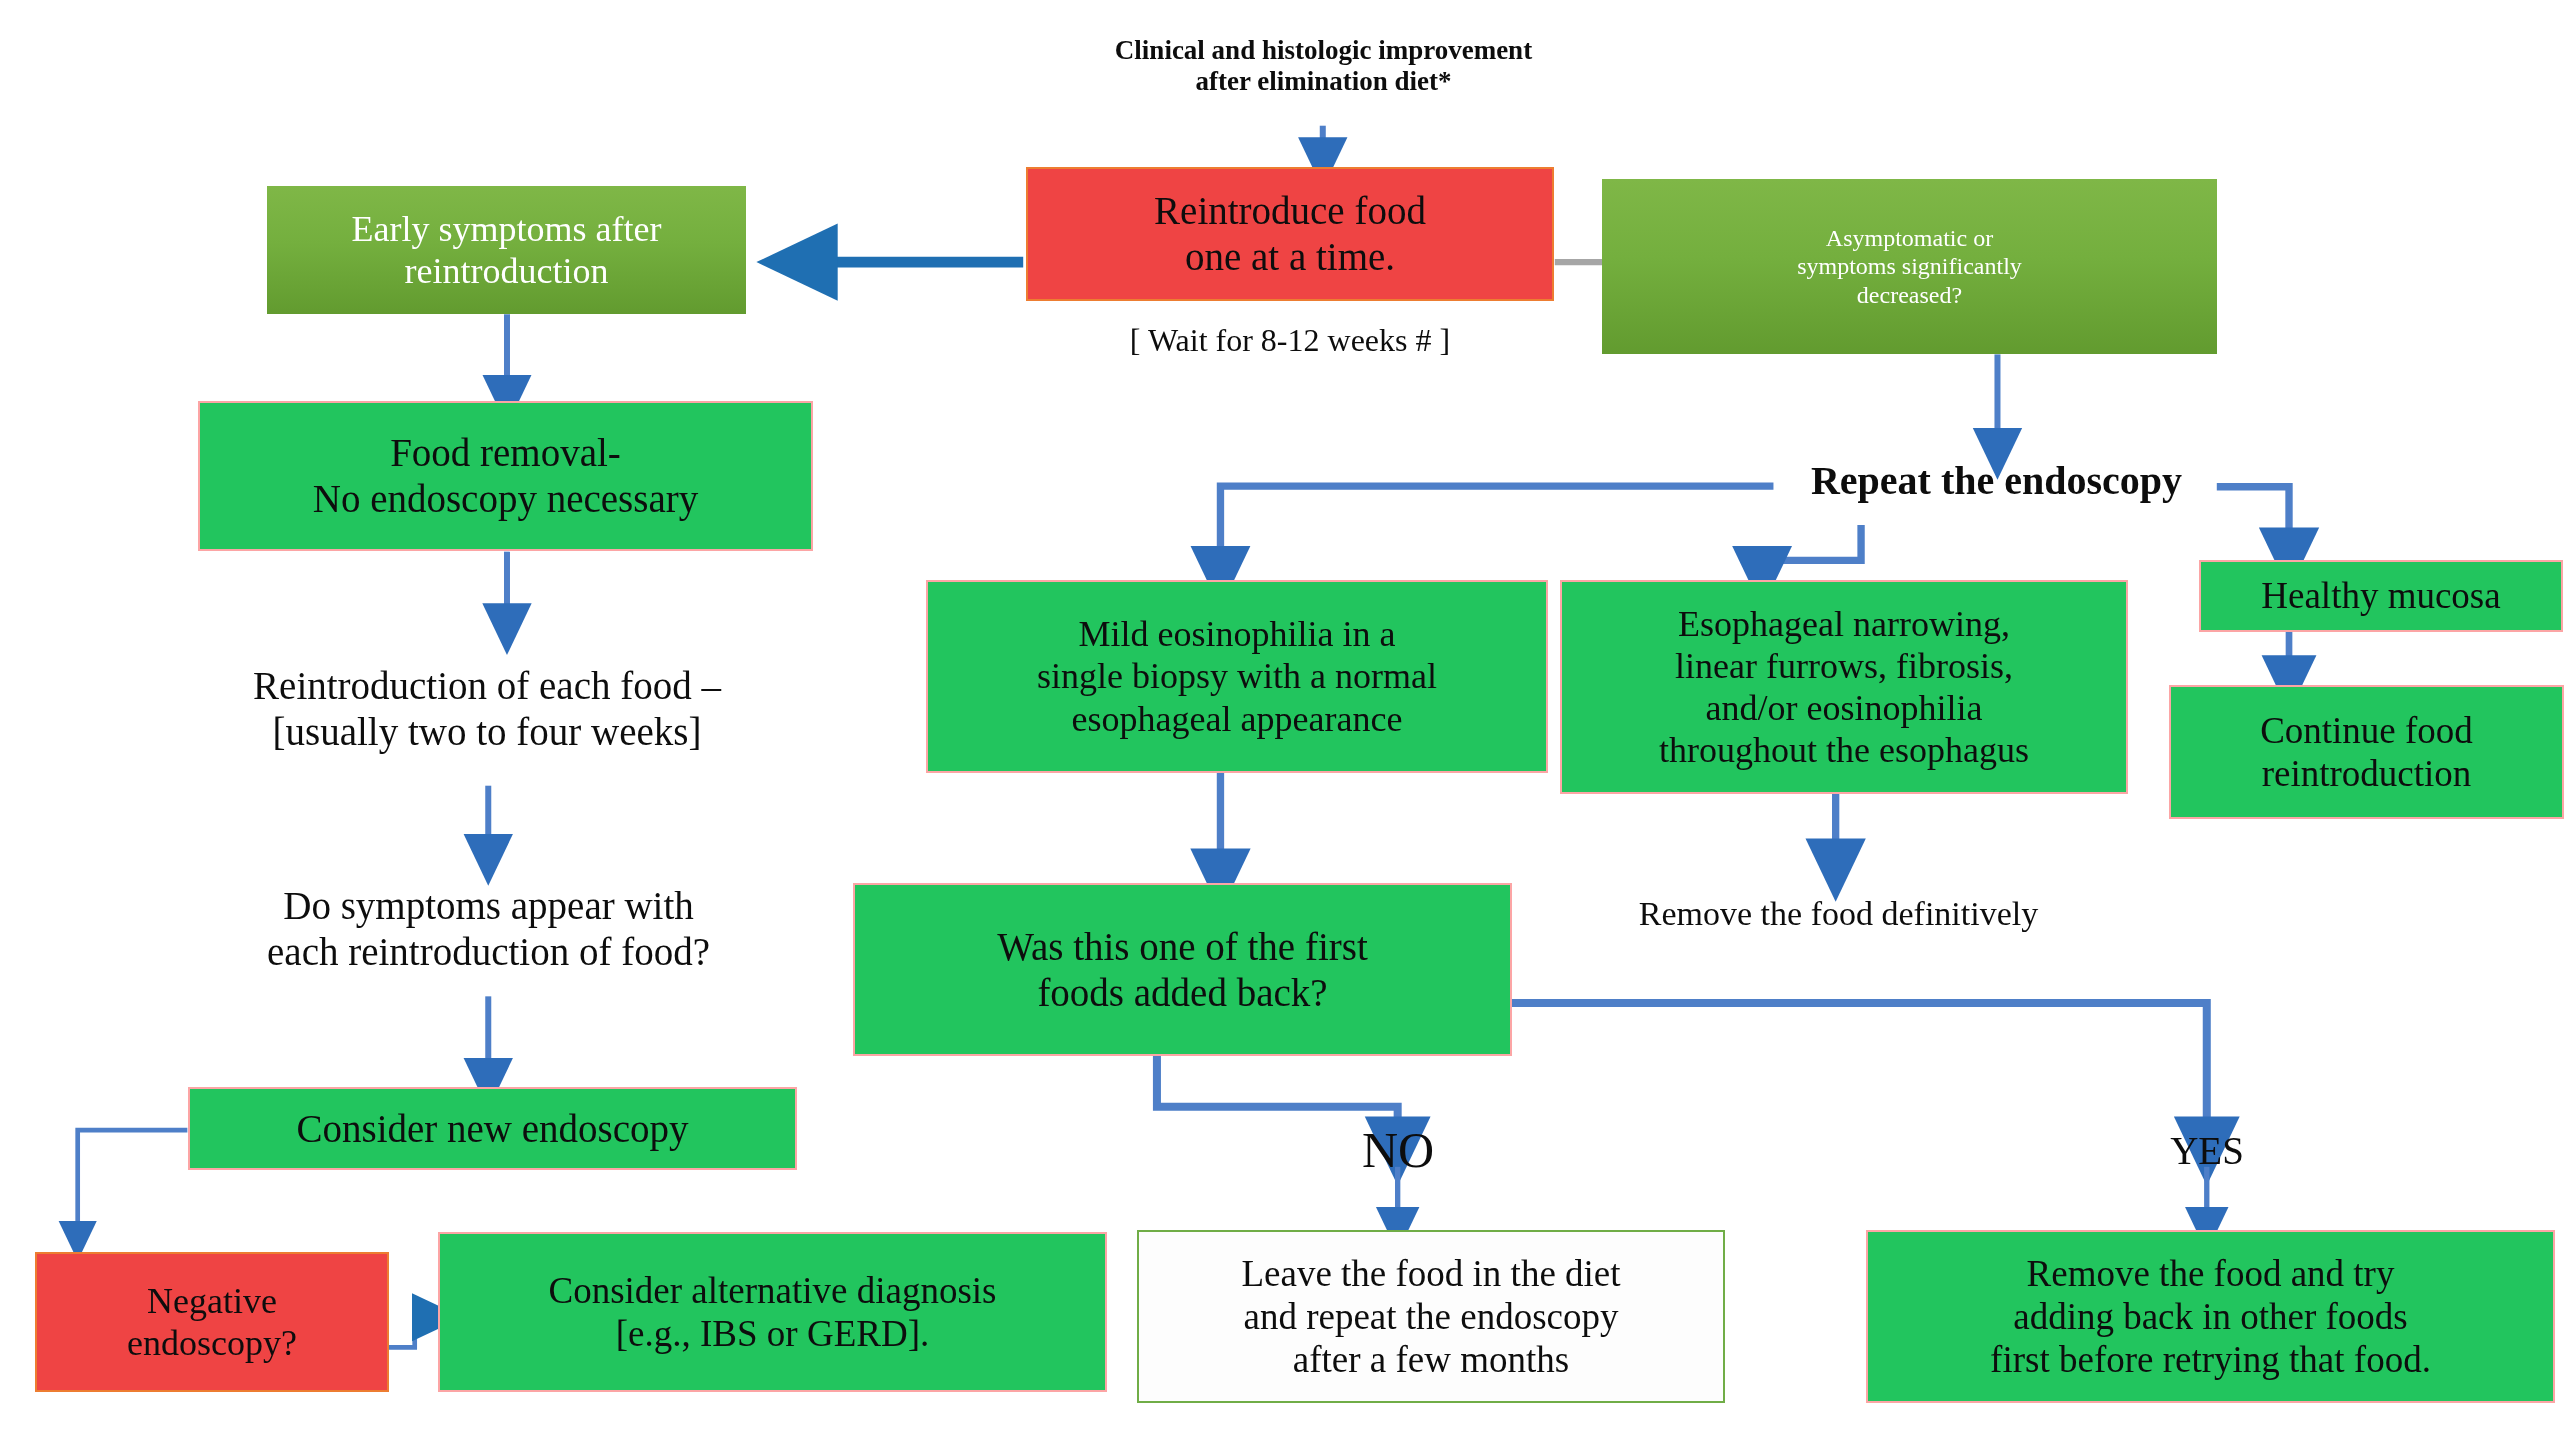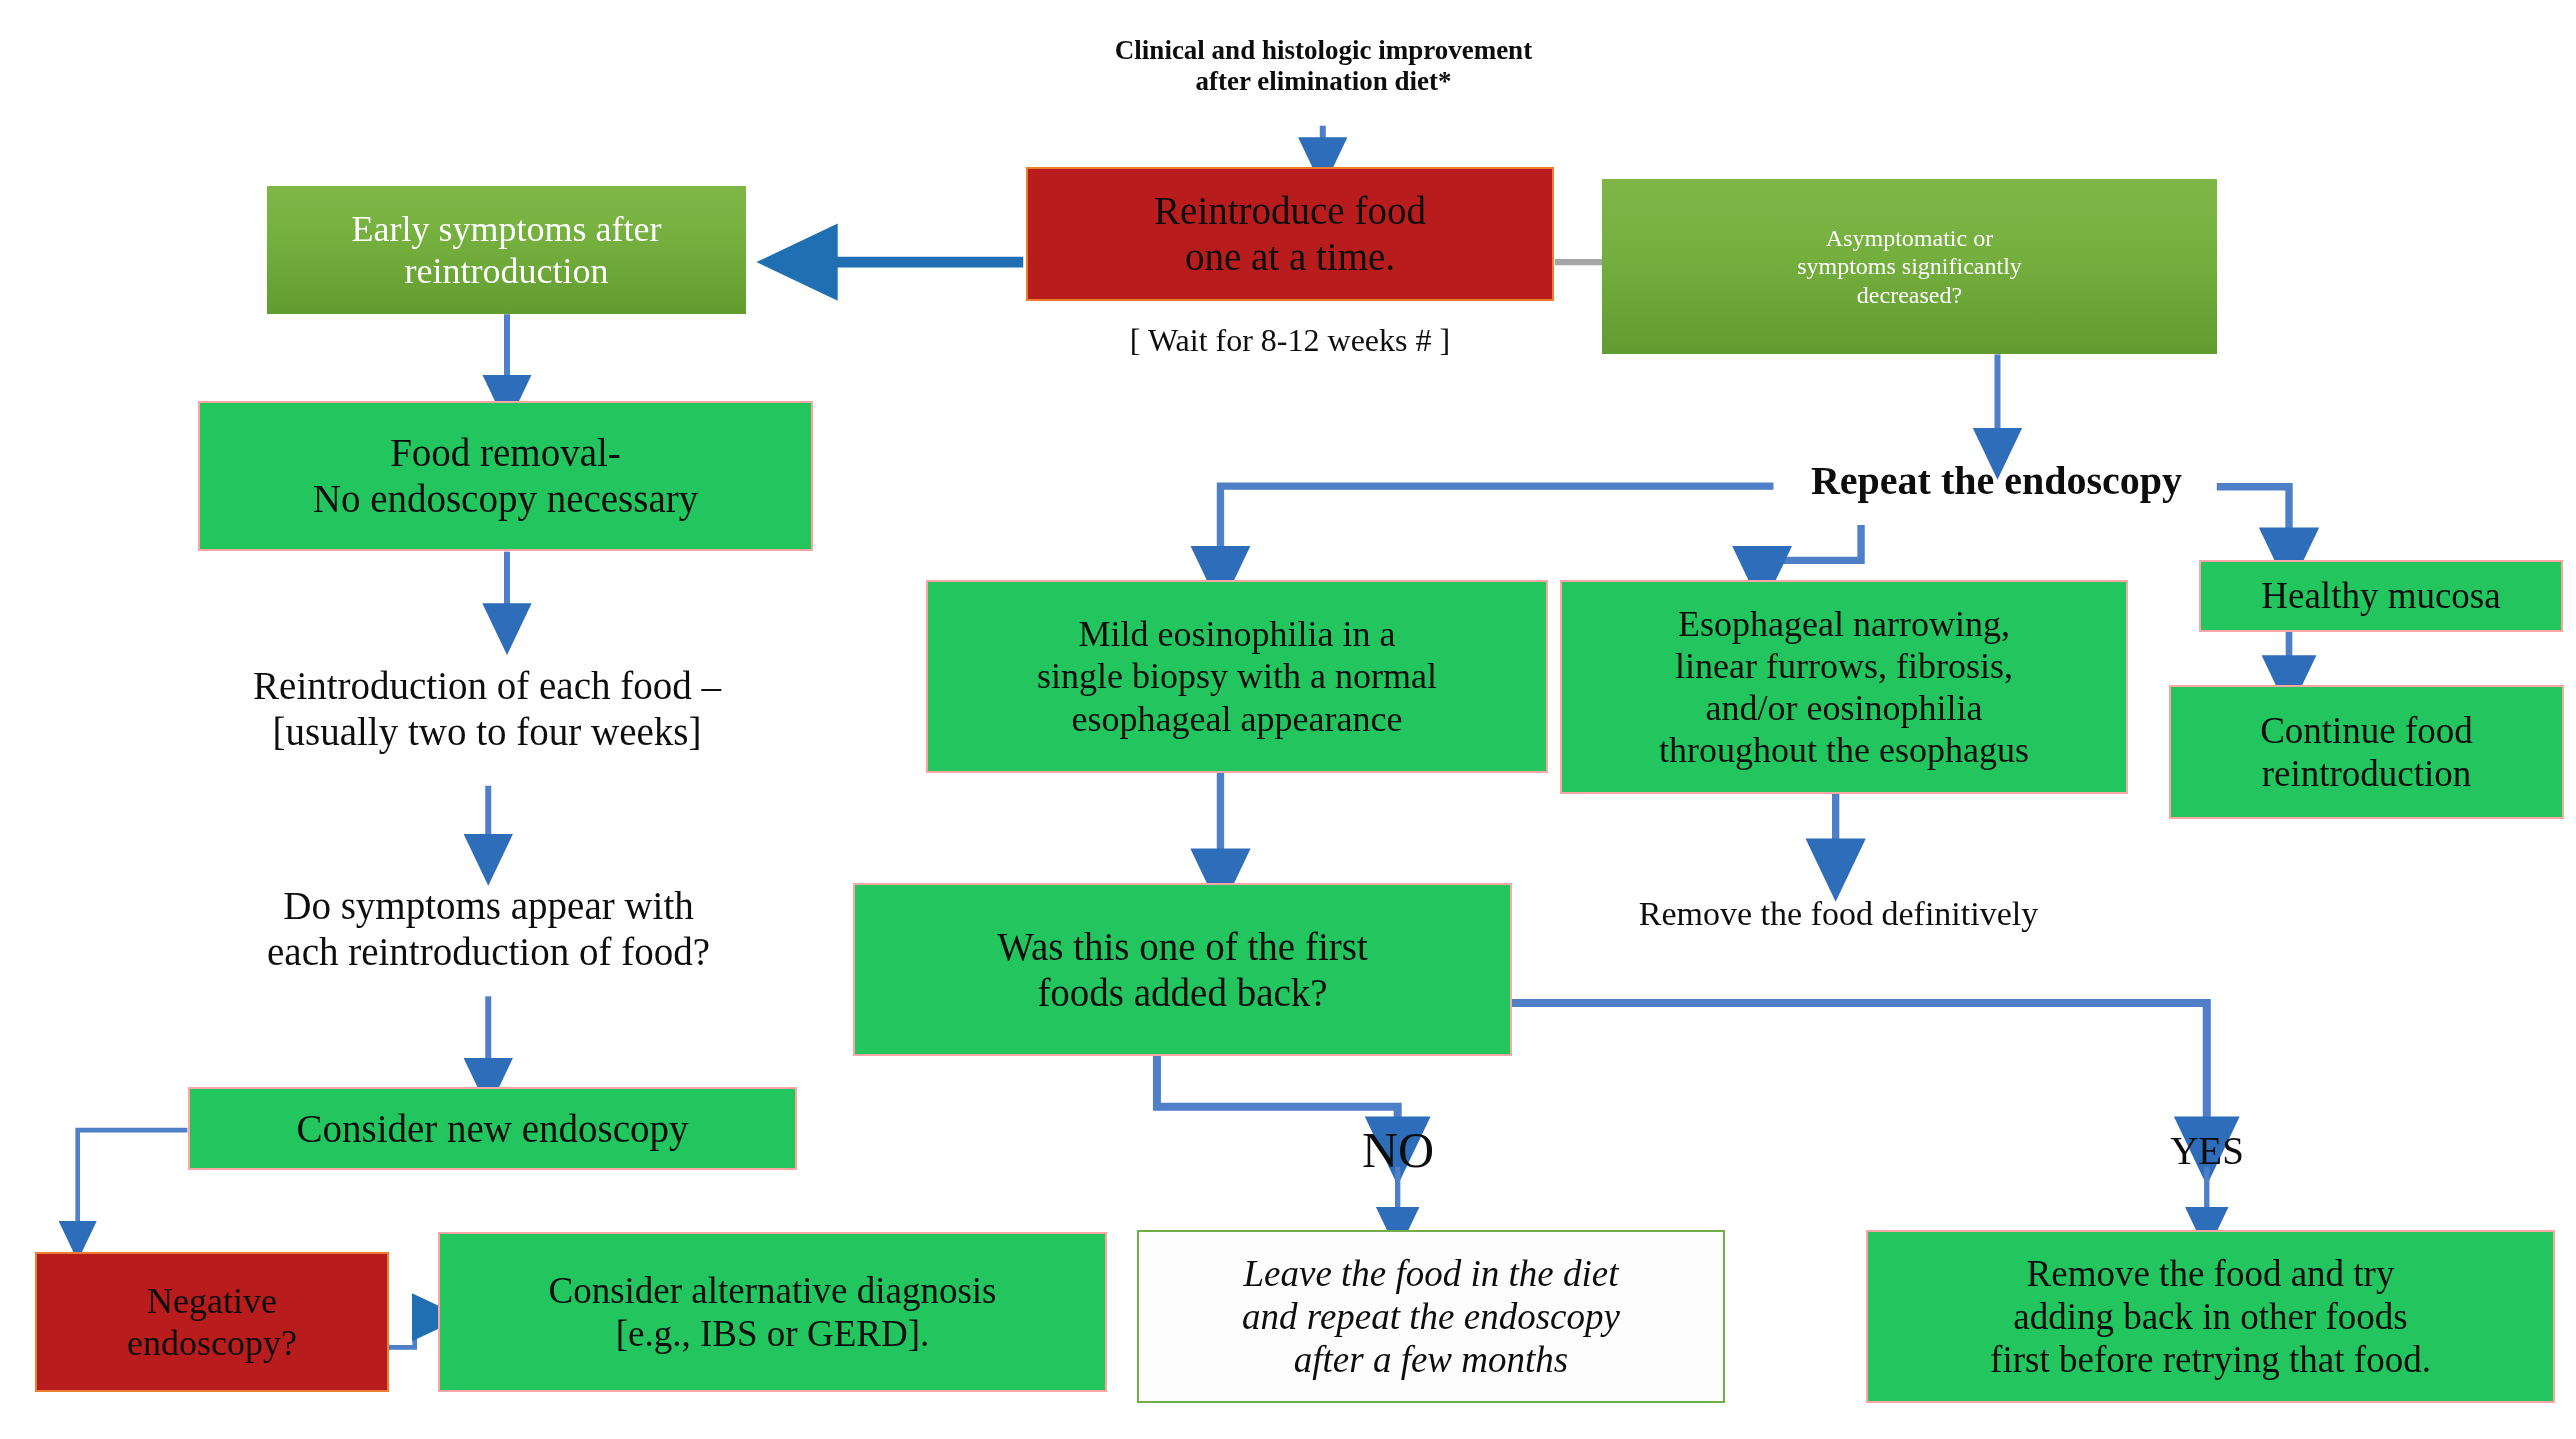--- a/index.html
+++ b/index.html
@@ -14,22 +14,22 @@
   .node{
     position:absolute;
     box-sizing:border-box;
     display:flex;align-items:center;justify-content:center;
     text-align:center;
     color:#0d0d0d;
     line-height:1.17;
     white-space:pre-line;
   }
   .b-blue{border:2px solid #fca5a5;background:#22c55e;}
-  .b-orange{border:2.7px solid #ED7D31;background:#b91c1c;}
-  .b-green{border:2.7px solid #70AD47;background:#fdfdfd;font-style:italic;}
+  .b-orange{border:2.7px solid #ED7D31;background:#ef4444;}
+  .b-green{border:2.7px solid #70AD47;background:#fdfdfd;}
   .fill-green{
     background:linear-gradient(180deg,#7FB747 0%,#74AF3E 45%,#629B2F 100%);
     color:#ffffff;border:0;
   }
   .plain{border:0;background:transparent;}
   .ttl{font-weight:bold;}
 </style>
 </head>
 <body>
 

